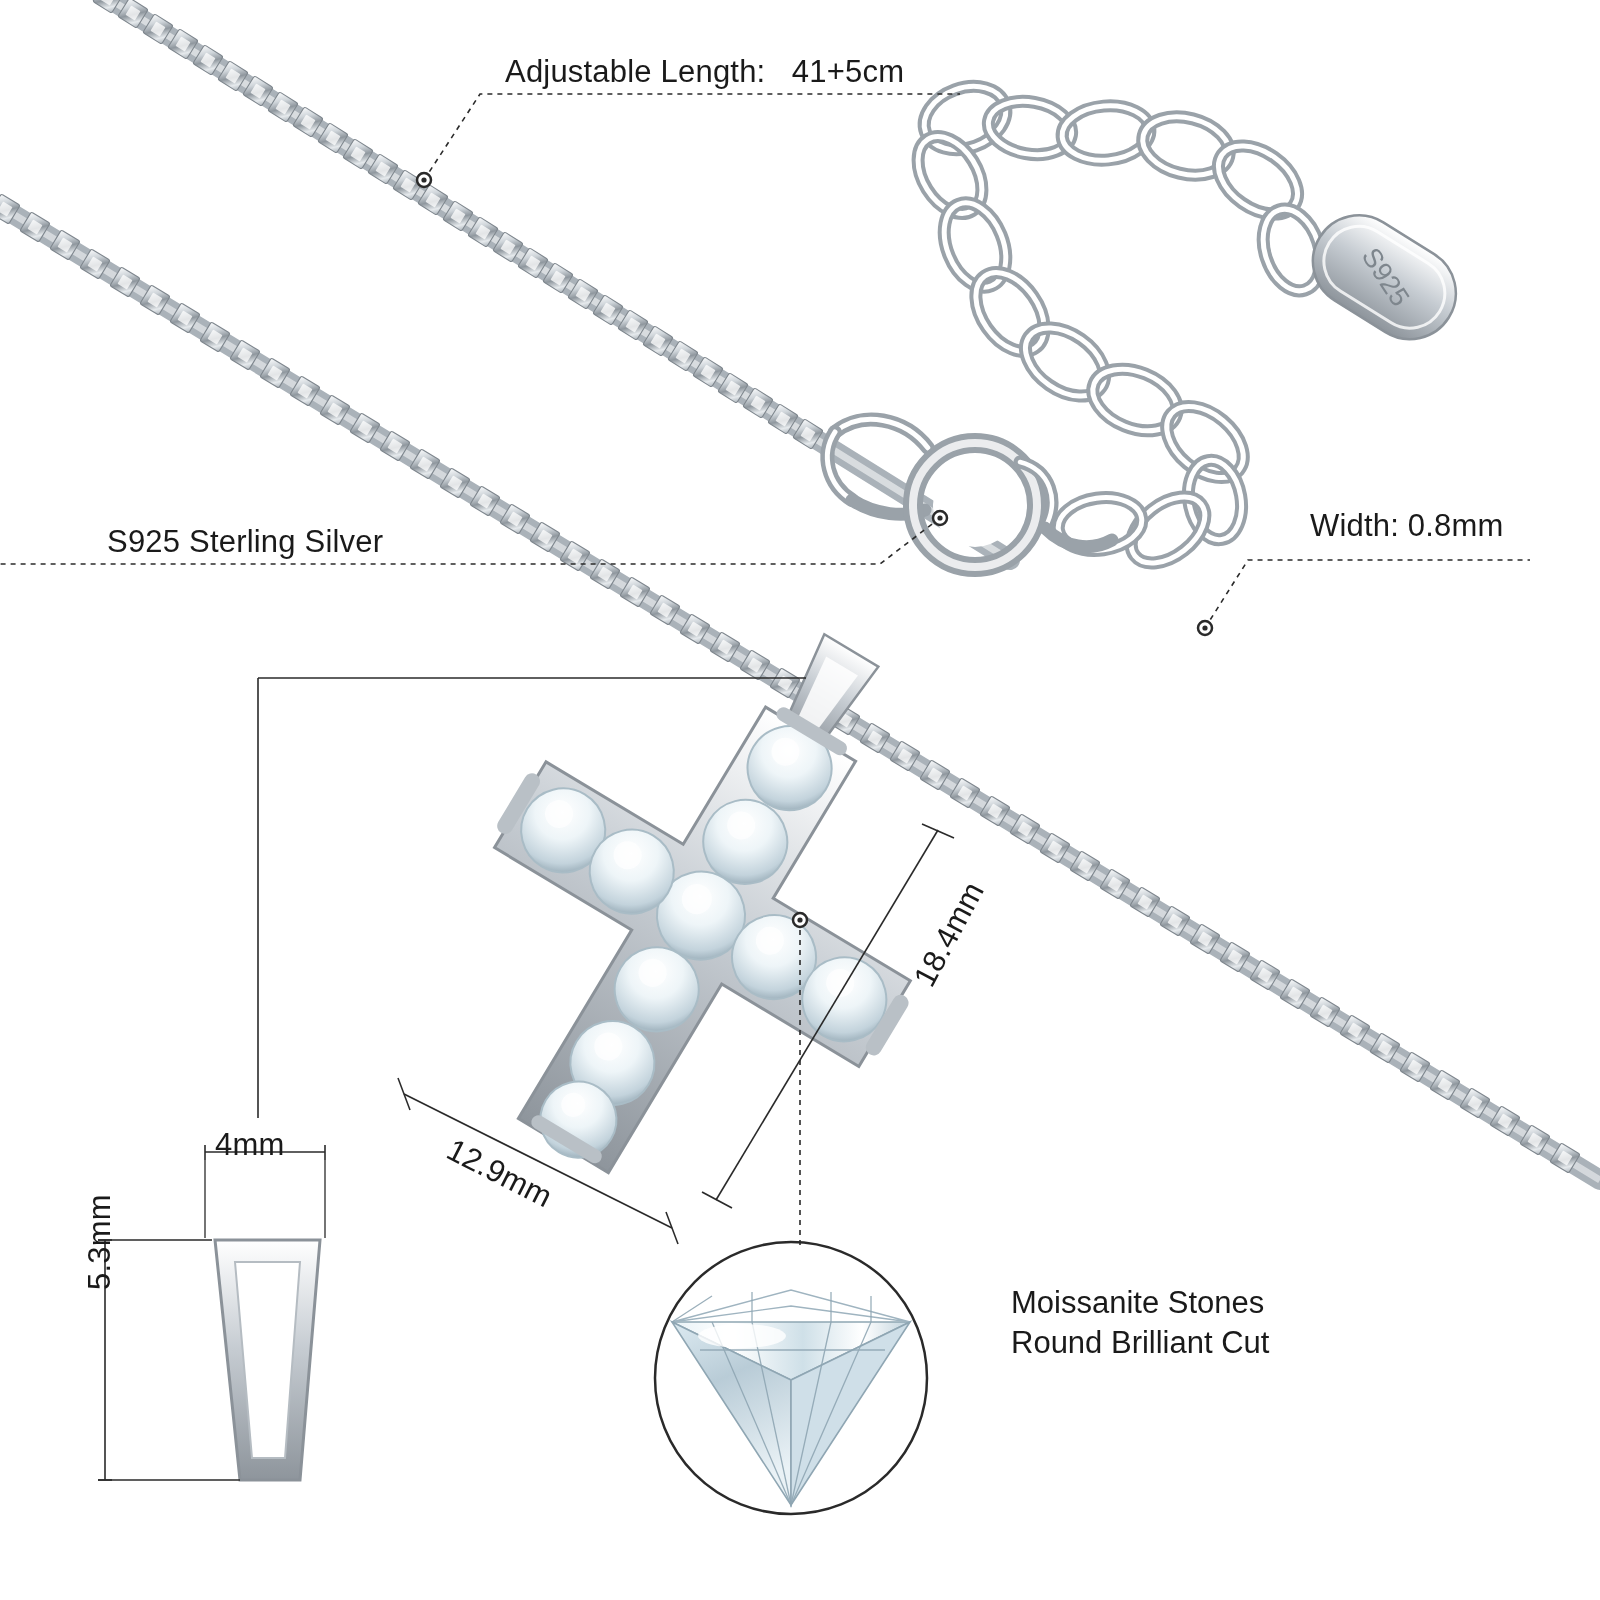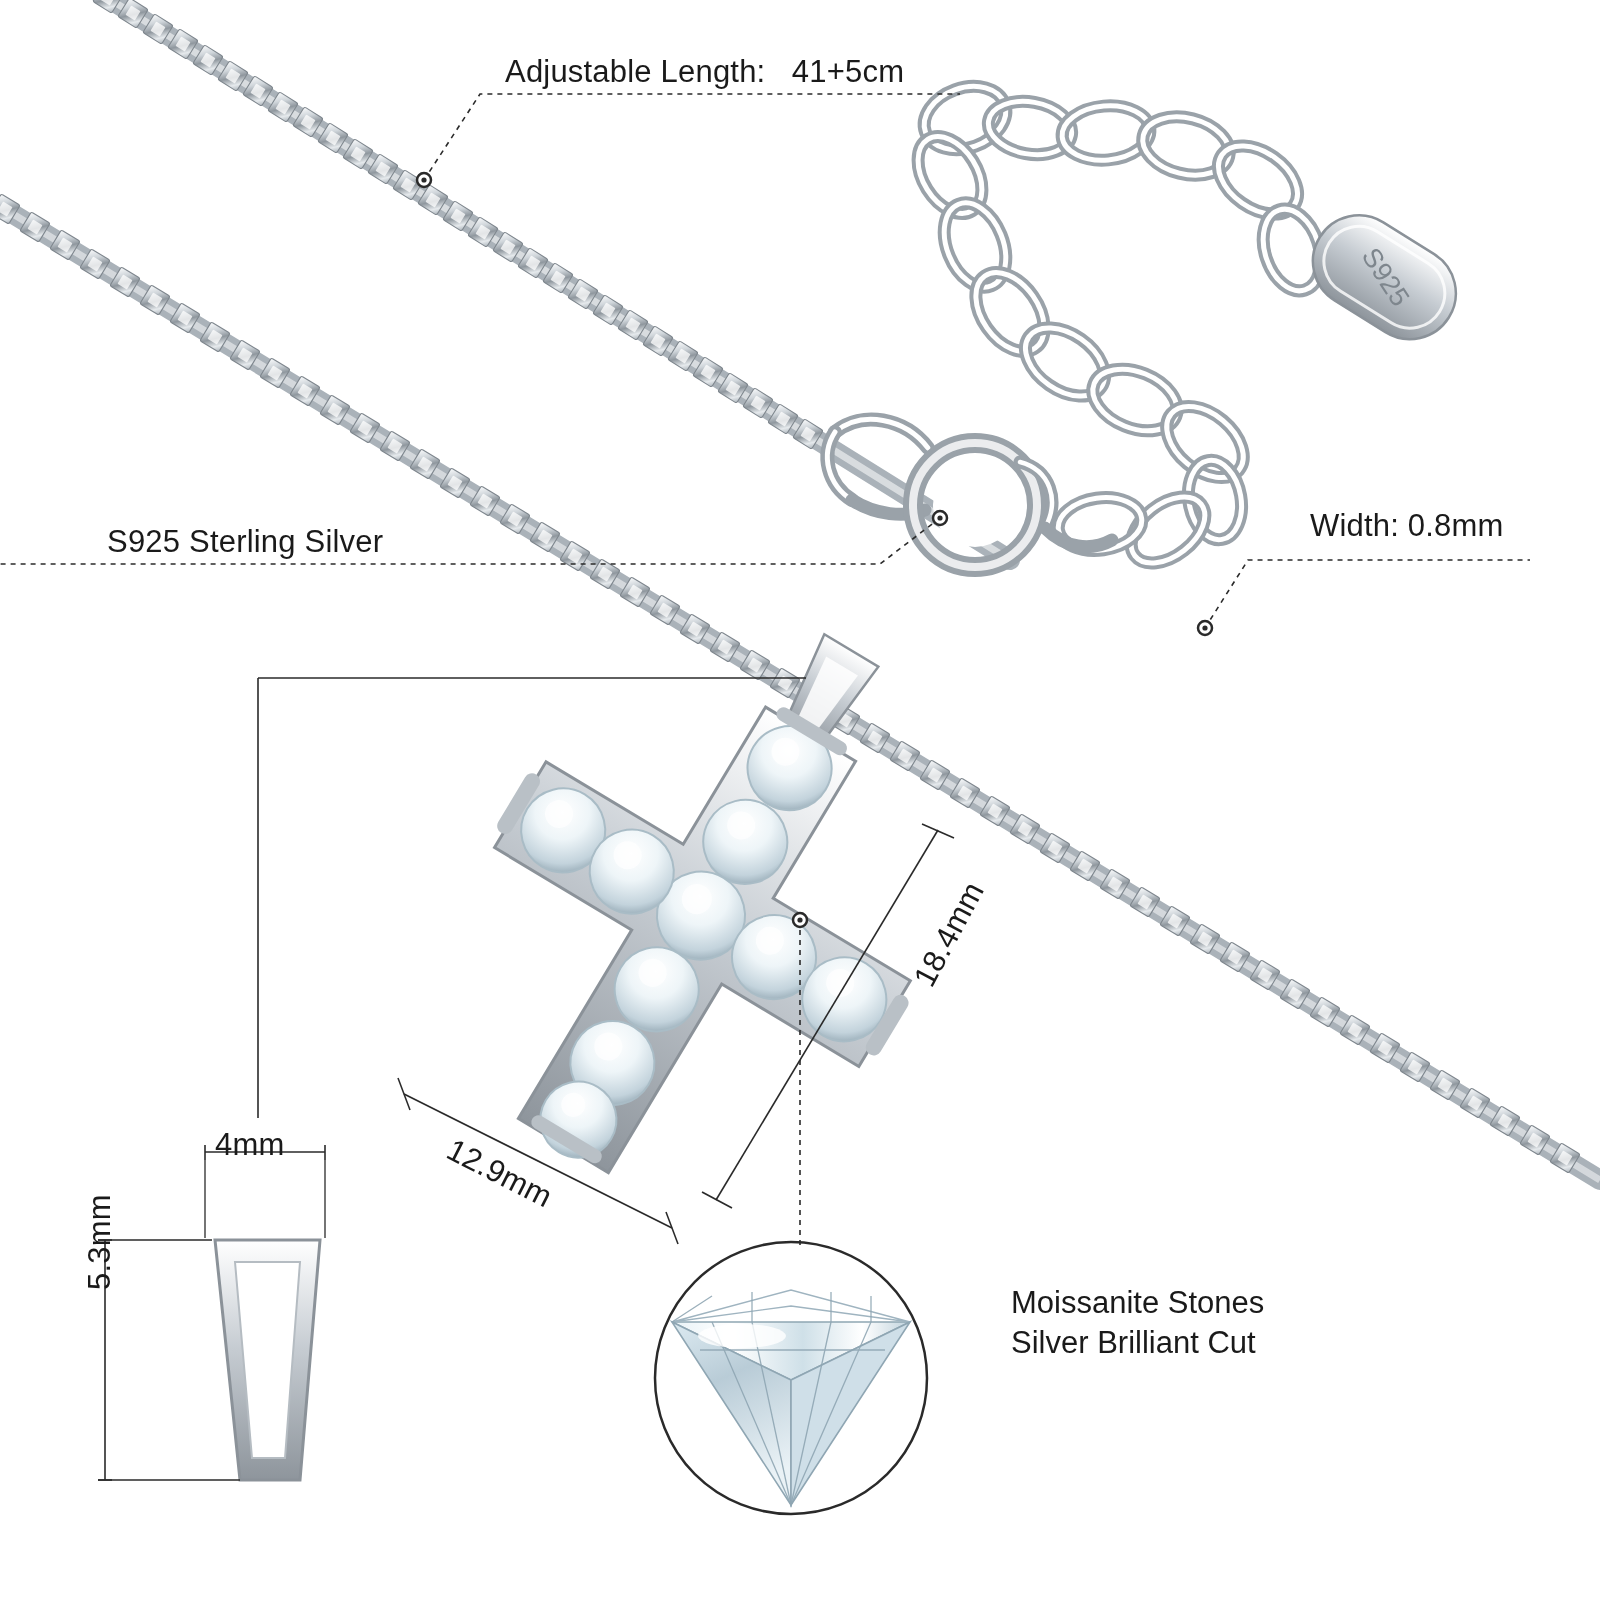--- a/index.html
+++ b/index.html
@@ -541,16 +541,16 @@
   <div class="label lbl-height">18.4mm</div>
 
   <div class="label lbl-widthmm">12.9mm</div>
 
   <div class="label lbl-bail-w">4mm</div>
 
   <div class="label lbl-bail-h">5.3mm</div>
 
   <div class="stone-block">
     <div>Moissanite Stones</div>
-    <div>Silver Brilliant Cut</div>
+    <div>Round Brilliant Cut</div>
   </div>
 
 </div>
 
 </body></html>

